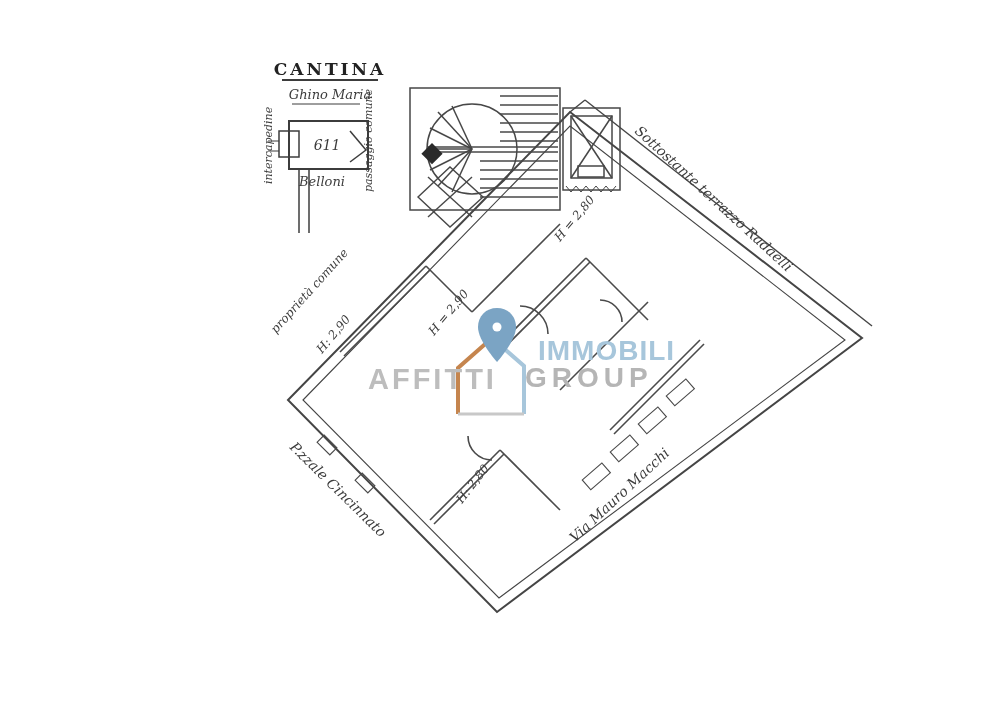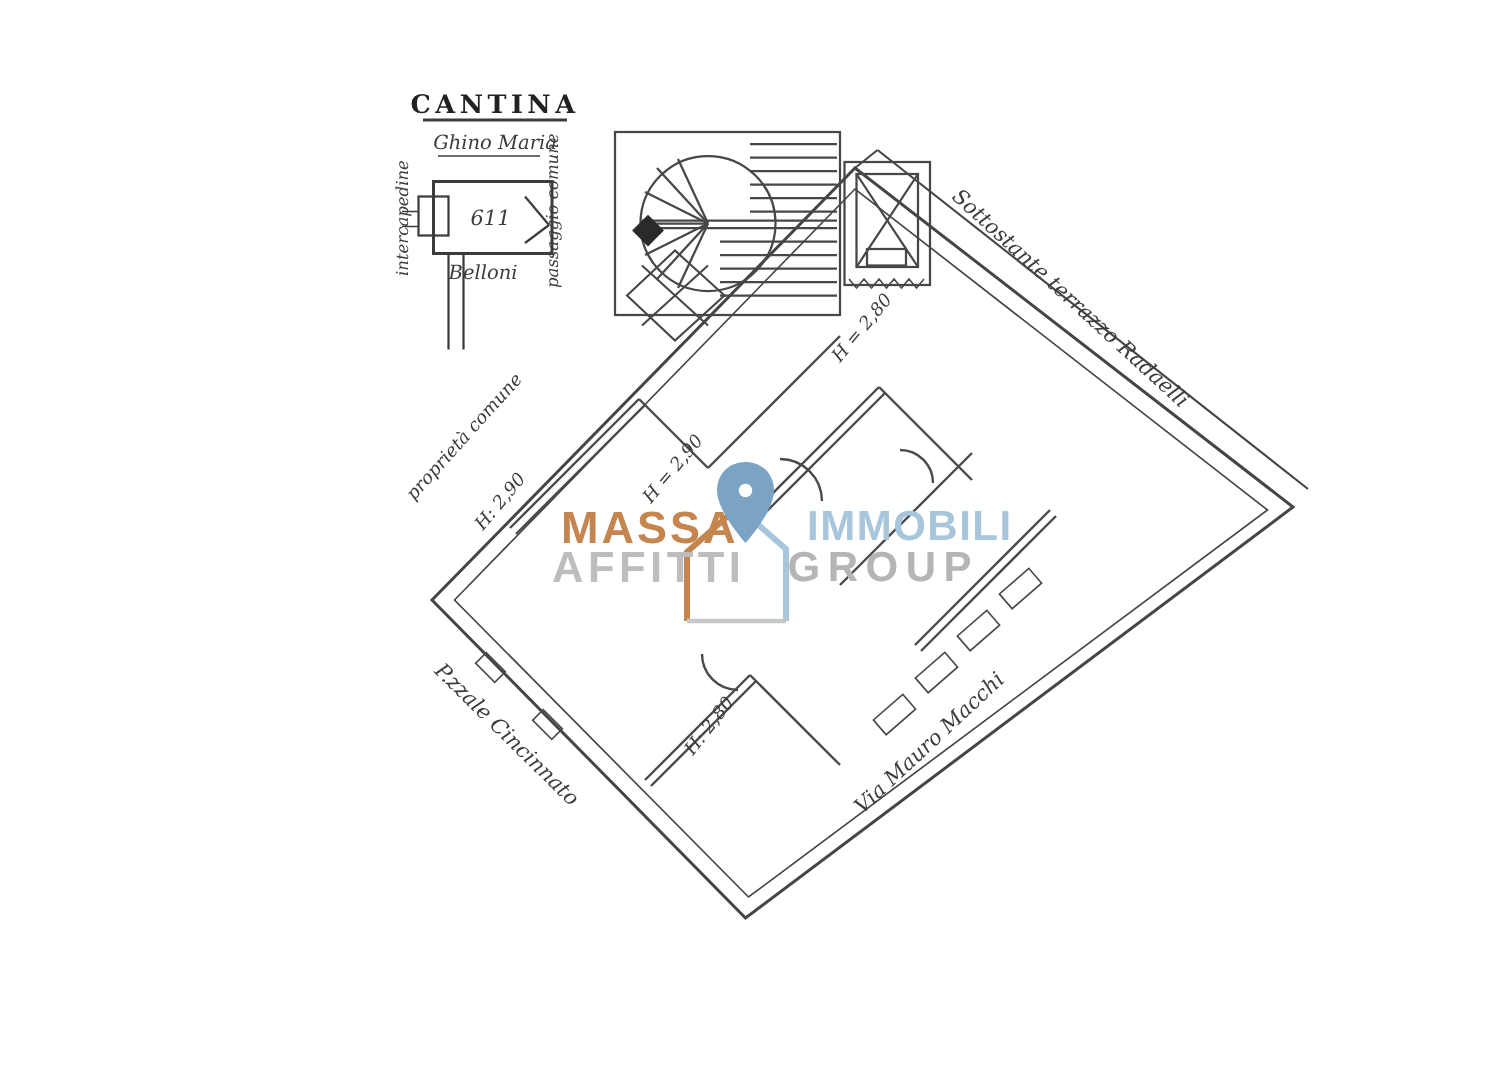--- a/index.html
+++ b/index.html
@@ -143,20 +143,19 @@
   </div>
 
   <div class="watermark">
     <svg class="wm-icon" width="130" height="130" viewBox="0 0 130 130">
       <polyline points="18,118 18,72 52,42" fill="none" stroke="#c5854e" stroke-width="4"></polyline>
       <polyline points="52,42 84,70 84,118" fill="none" stroke="#a7c6db" stroke-width="4"></polyline>
       <line x1="18" y1="118" x2="84" y2="118" stroke="#c8c8c8" stroke-width="3"></line>
       <path d="M57,12 c-11,0 -19,8 -19,19 c0,14 19,35 19,35 c0,0 19,-21 19,-35 c0,-11 -8,-19 -19,-19 z" fill="#7ba4c4"></path>
       <circle cx="57" cy="31" r="4.5" fill="#ffffff"></circle>
     </svg>
-    <div class="wm-word wm-massa" style="color:#c5854e">MASSA</div>
     <div class="wm-word wm-affitti" style="color:#bdbdbd">AFFITTI</div>
     <div class="wm-word wm-immobili" style="color:#a7c6db">IMMOBILI</div>
     <div class="wm-word wm-group" style="color:#b5b5b5">GROUP</div>
   </div>
 
 
 </div>
 
 </body></html>

